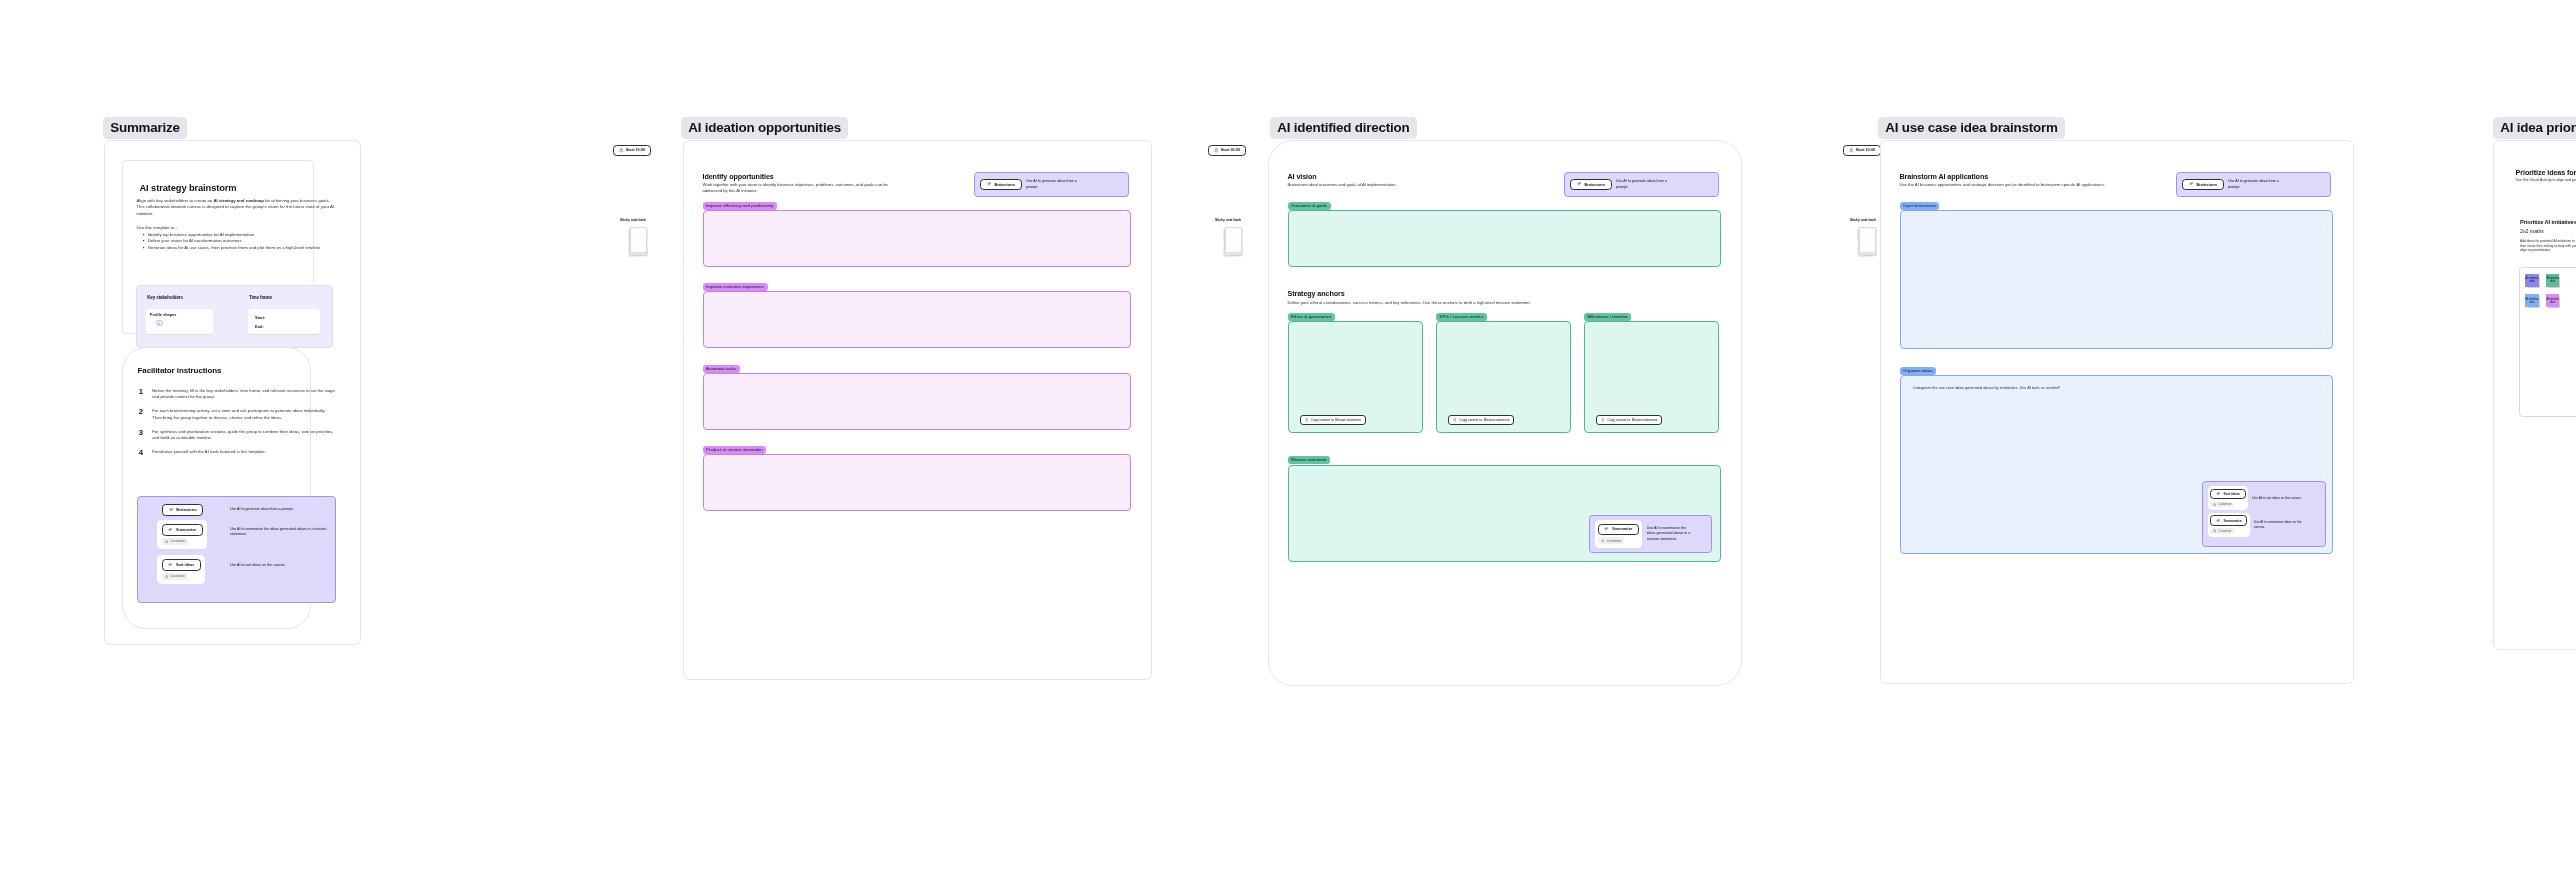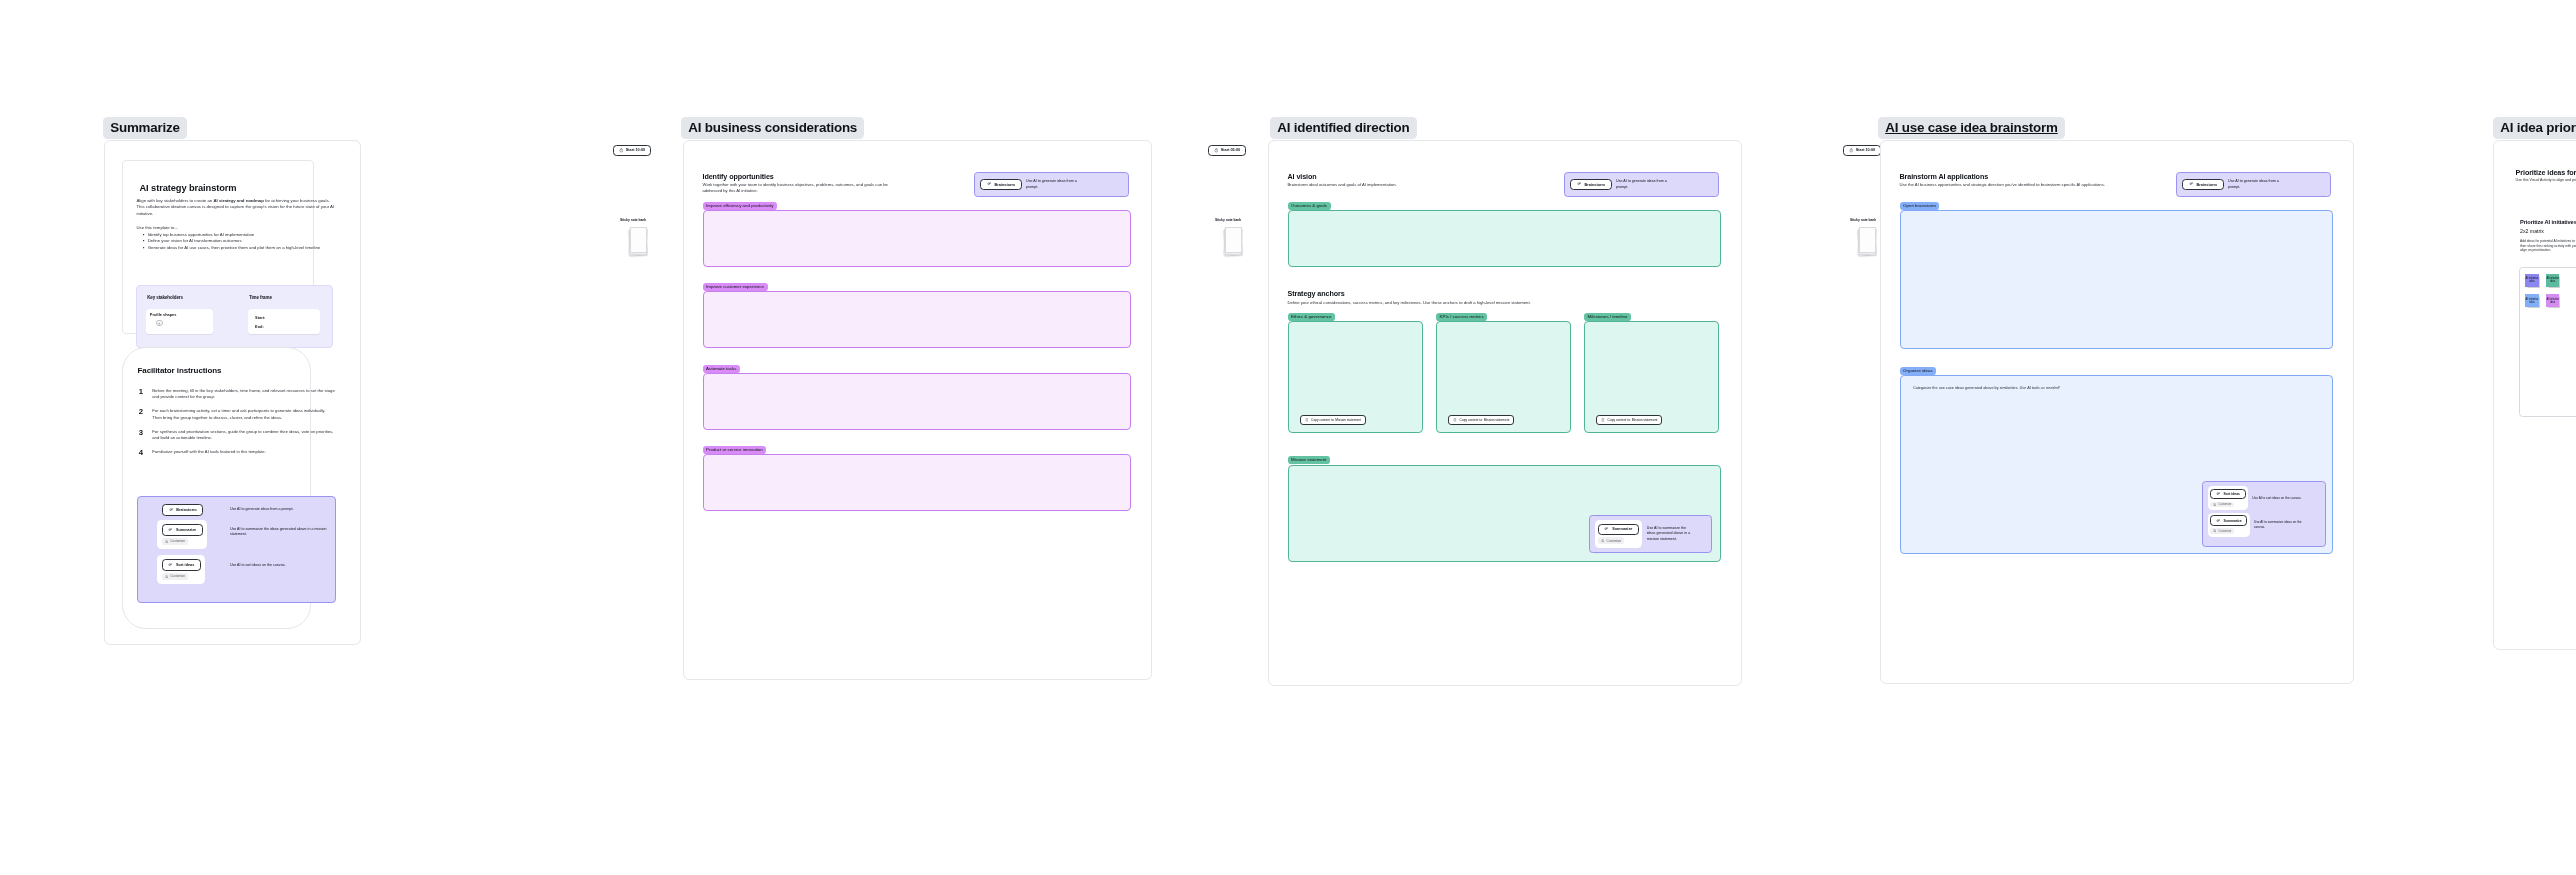--- a/index.html
+++ b/index.html
@@ -125,23 +125,23 @@
   }
   .n-indigo{background:#8b86f0;} .n-teal{background:#5cbb9e;}
   .n-blue{background:#82aef5;}  .n-orchid{background:#d48cf0;}
 </style>
 </head>
 <body>
 
 <div class="canvas">
 
 <div class="frame-title" style="left:103px; top:117px;">Summarize</div>
-<div class="frame-title" style="left:681px; top:117px;">AI business considerations</div>
+<div class="frame-title" style="left:681px; top:117px;">AI ideation opportunities</div>
 <div class="frame-title" style="left:1270px; top:117px;">AI identified direction</div>
-<div class="frame-title" style="left:1878px; top:117px;text-decoration:underline;">AI use case idea brainstorm</div>
+<div class="frame-title" style="left:1878px; top:117px;">AI use case idea brainstorm</div>
 <div class="frame-title" style="left:2493px; top:117px;">AI idea prioritization activity</div>
 
 <div class="frame" style="left:104px; top:140px; width:257px; height:505px;">
 
   <div class="ov-card" style="position:absolute; left:16.5px; top:19px; width:192px; height:174px;">
     <div class="sect-h" style="position:absolute; left:17px; top:21.6px; font-size:9.3px;">AI strategy brainstorm</div>
     <div style="position:absolute; left:14px; top:37px; width:201px; font-size:4.3px; line-height:1.5; color:#2b2f36;">
       <span>Align with key stakeholders to create an </span><b>AI strategy and roadmap</b><span> for achieving your business goals. This collaborative ideation canvas is designed to capture the group's vision for the future state of your AI initiative.</span>
     </div>
     <div style="position:absolute; left:14px; top:64px; font-size:4.3px; color:#2b2f36;">Use this template to...</div>
@@ -307,21 +307,21 @@
   </svg>
   <span>Start 05:00</span>
 </div>
 <div class="bank-label" style="left:1215px; top:218px;">Sticky note bank</div>
 <div class="bank" style="left:1223px; top:227px;">
       <i></i>
       <i></i>
       <i></i>
     </div>
 
-<div class="frame" style="left:1268px; top:140px; width:474px; height:546px;">
+<div class="frame" style="left:1268px; top:140px; width:474px; height:546px;border-radius:25px;">
   <div class="sect-h" style="position:absolute; left:18.5px; top:31px;">AI vision</div>
   <div class="sect-p" style="position:absolute; left:18.5px; top:41px; width:237px;">Brainstorm ideal outcomes and goals of AI implementation.</div>
 
   <div class="ai-callout" style="position:absolute; left:295px; top:31px; width:155px; height:25px;">
     <div class="ai-btn">
       <svg class="spark" viewBox="0 0 24 24" fill="none" stroke="#10131a" stroke-width="1.8">
         <path d="M9 2.8 L10.8 7.2 L15.2 9 L10.8 10.8 L9 15.2 L7.2 10.8 L2.8 9 L7.2 7.2 Z"></path>
         <path d="M17 3 L17.8 5 L19.8 5.8 L17.8 6.6 L17 8.6 L16.2 6.6 L14.2 5.8 L16.2 5 Z"></path>
       </svg>
       <span>Brainstorm</span>

